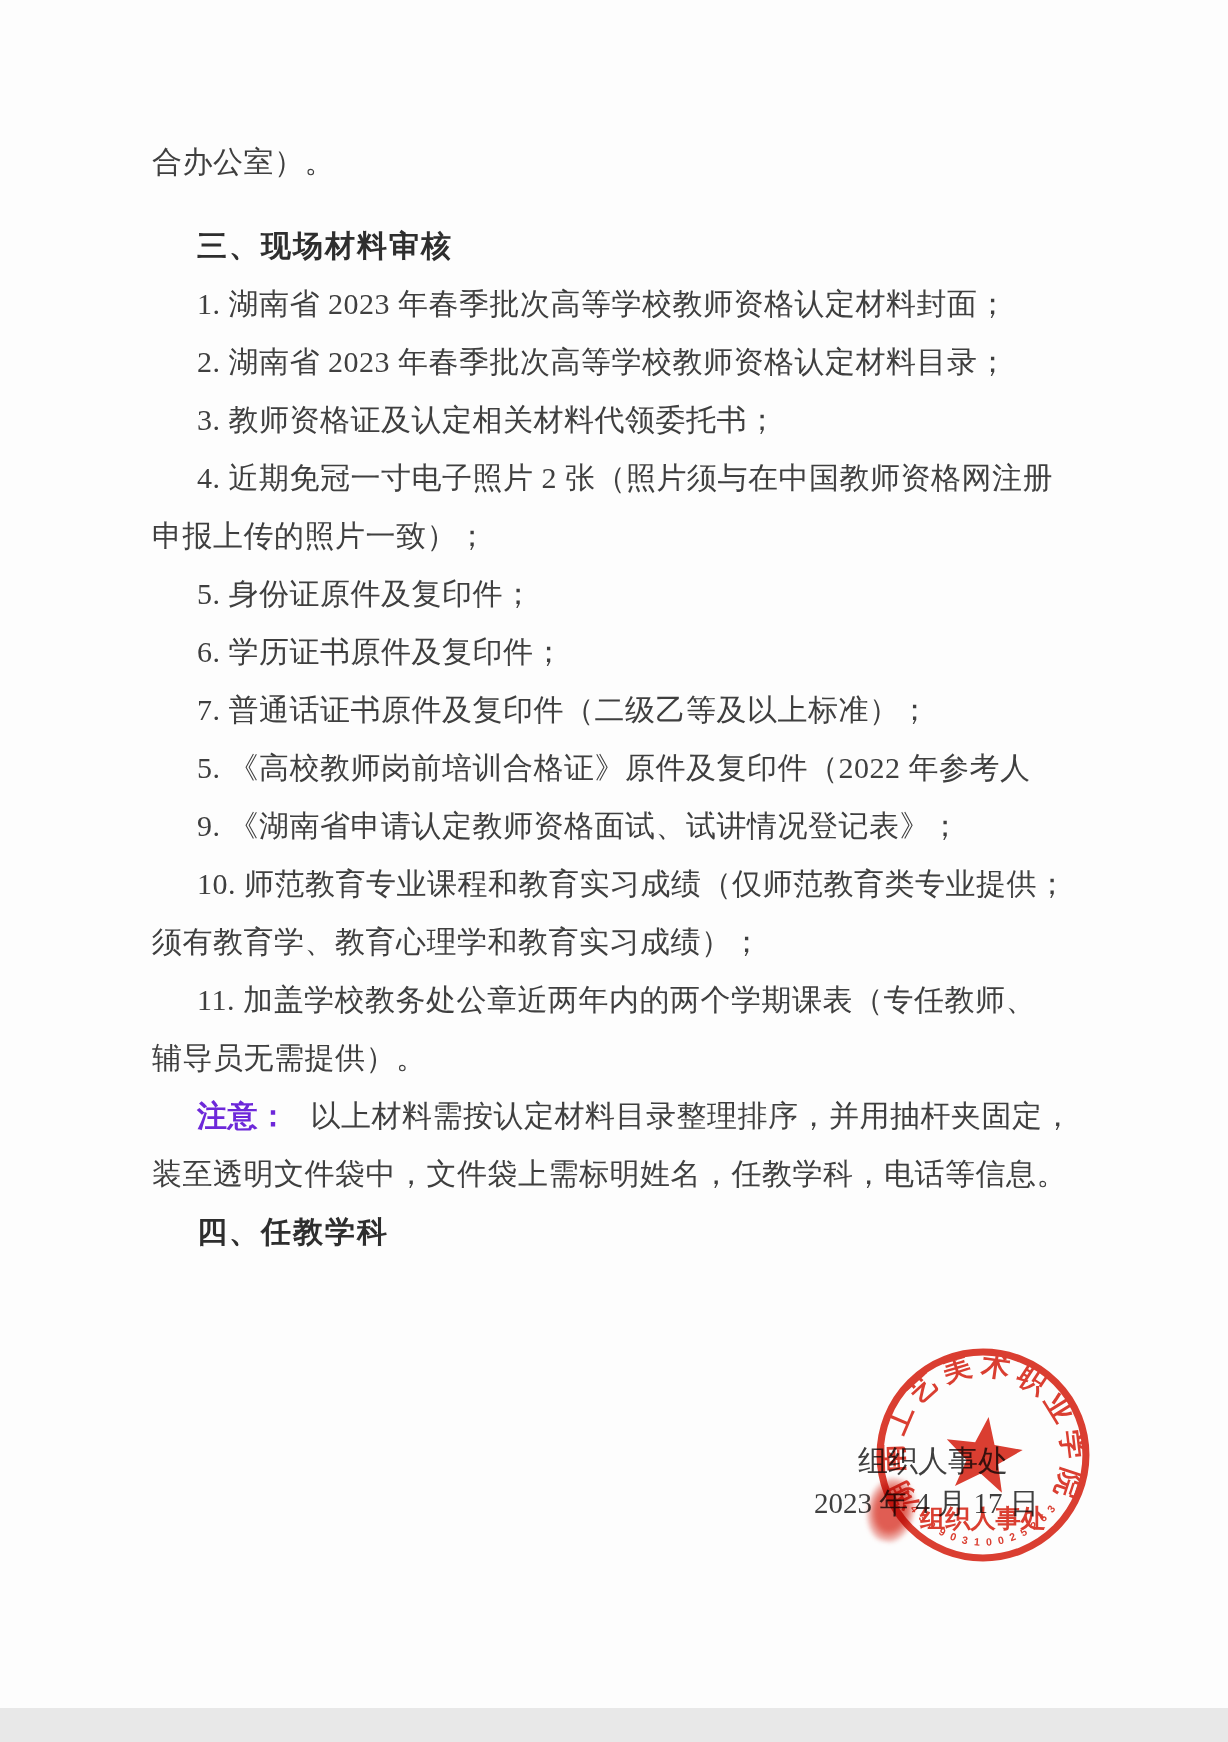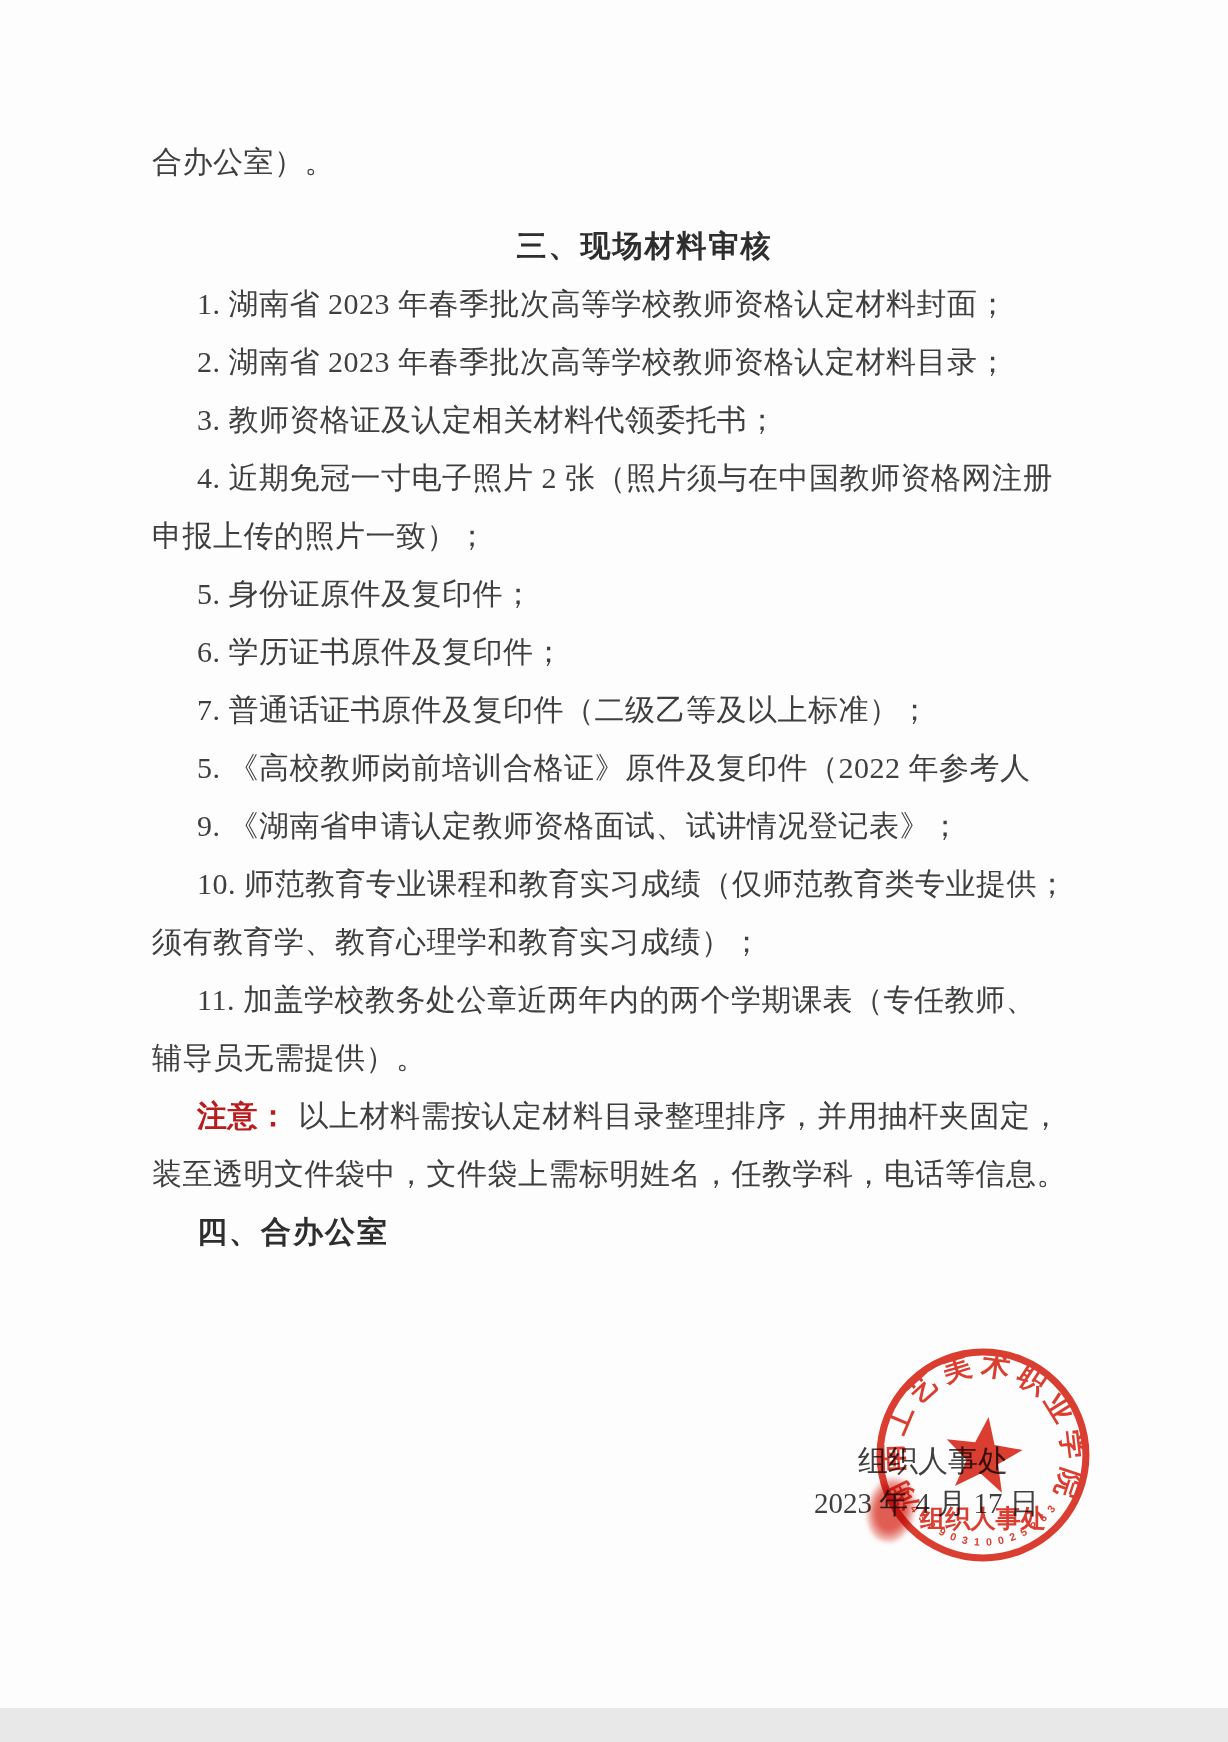--- a/index.html
+++ b/index.html
@@ -30,26 +30,26 @@
   .heading {
     margin: 0;
     font-size: 30px;
     line-height: 58px;
     font-weight: bold;
     color: #2e2e2e;
     font-family: "Liberation Sans", "DejaVu Sans", sans-serif;
     letter-spacing: 2px;
     padding-left: 45px;
   }
-  .heading.first { margin-top: 26px; text-align: center; }
+  .heading.first { margin-top: 26px; }
   .note-label {
     font-weight: bold;
-    color: #b91c1c;
+    color: #6d28d9;
     font-family: Liberation Sans, sans-serif;
-    margin-right: 10px;
+    margin-right: 22px;
   }
   .signature-name {
     position: absolute;
     left: 858px;
     top: 1444px;
     font-size: 30px;
     line-height: 34px;
     color: #3f3f3f;
     white-space: nowrap;
     z-index: 2;
@@ -108,21 +108,21 @@
     <p class="ln indent">5. 《高校教师岗前培训合格证》原件及复印件（2022 年参考人</p>
     <p class="ln indent">9. 《湖南省申请认定教师资格面试、试讲情况登记表》；</p>
     <p class="ln indent">10. 师范教育专业课程和教育实习成绩（仅师范教育类专业提供；</p>
     <p class="ln">须有教育学、教育心理学和教育实习成绩）；</p>
     <p class="ln indent">11. 加盖学校教务处公章近两年内的两个学期课表（专任教师、</p>
     <p class="ln">辅导员无需提供）。</p>
 
     <p class="ln indent"><span class="note-label">注意：</span><span>以上材料需按认定材料目录整理排序，并用抽杆夹固定，</span></p>
     <p class="ln">装至透明文件袋中，文件袋上需标明姓名，任教学科，电话等信息。</p>
 
-    <h2 class="heading">四、合办公室</h2>
+    <h2 class="heading">四、任教学科</h2>
 
   </div>
 
   <div class="signature-name">组织人事处</div>
   <div class="signature-date">2023 年 4 月 17 日</div>
 
   <div class="seal-smudge"></div>
 
   <svg class="seal" viewBox="0 0 220 220" xmlns="http://www.w3.org/2000/svg">
     <defs>

